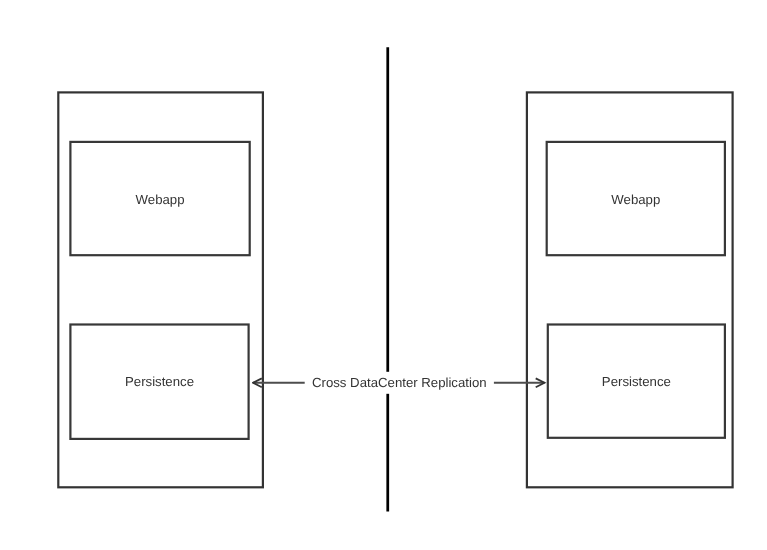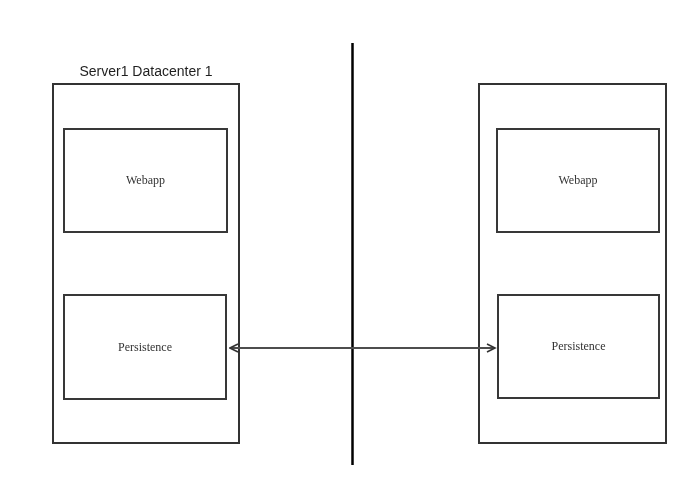--- a/index.html
+++ b/index.html
@@ -34,21 +34,20 @@
     position: absolute;
     border: 2px solid #383838;
     background: #ffffff;
     box-sizing: border-box;
     display: flex;
     align-items: center;
     justify-content: center;
     font-size: 12px;
     color: #333333;
     text-align: center;
-    font-family: Liberation Serif, serif;
   }
   .overlay-svg {
     position: absolute;
     left: 0;
     top: 0;
     pointer-events: none;
   }
   .edge-label {
     position: absolute;
     left: 277px;
@@ -61,21 +60,20 @@
     font-size: 12px;
     color: #333333;
     white-space: nowrap;
   }
 </style>
 </head>
 <body>
 
 <div class="canvas">
 
-  <div class="server-title" style="left:52px; top:61px; width:188px;">Server1 Datacenter 1</div>
 
   <div class="server-box" style="left:52px; top:83px; width:188px; height:361px;"></div>
 
   <div class="component-box" style="left:63px; top:128px; width:165px; height:105px;">
     <span>Webapp</span>
   </div>
 
   <div class="component-box" style="left:63px; top:294px; width:164px; height:106px;">
     <span>Persistence</span>
   </div>
@@ -97,14 +95,15 @@
         <path d="M 9 1 L 1 5 L 9 9" fill="none" stroke="#333333" stroke-width="1.6"></path>
       </marker>
       <marker id="openArrowR" markerWidth="12" markerHeight="12" refX="9" refY="5" orient="auto" markerUnits="userSpaceOnUse">
         <path d="M 1 1 L 9 5 L 1 9" fill="none" stroke="#333333" stroke-width="1.6"></path>
       </marker>
     </defs>
     <line x1="352.5" y1="43" x2="352.5" y2="465" stroke="#000000" stroke-width="2.5"></line>
     <line x1="230" y1="348" x2="495" y2="348" stroke="#4d4d4d" stroke-width="1.8" marker-start="url(#openArrowL)" marker-end="url(#openArrowR)"></line>
   </svg>
 
+  <div class="edge-label">Cross DataCenter Replication</div>
 
 </div>
 
 </body></html>

